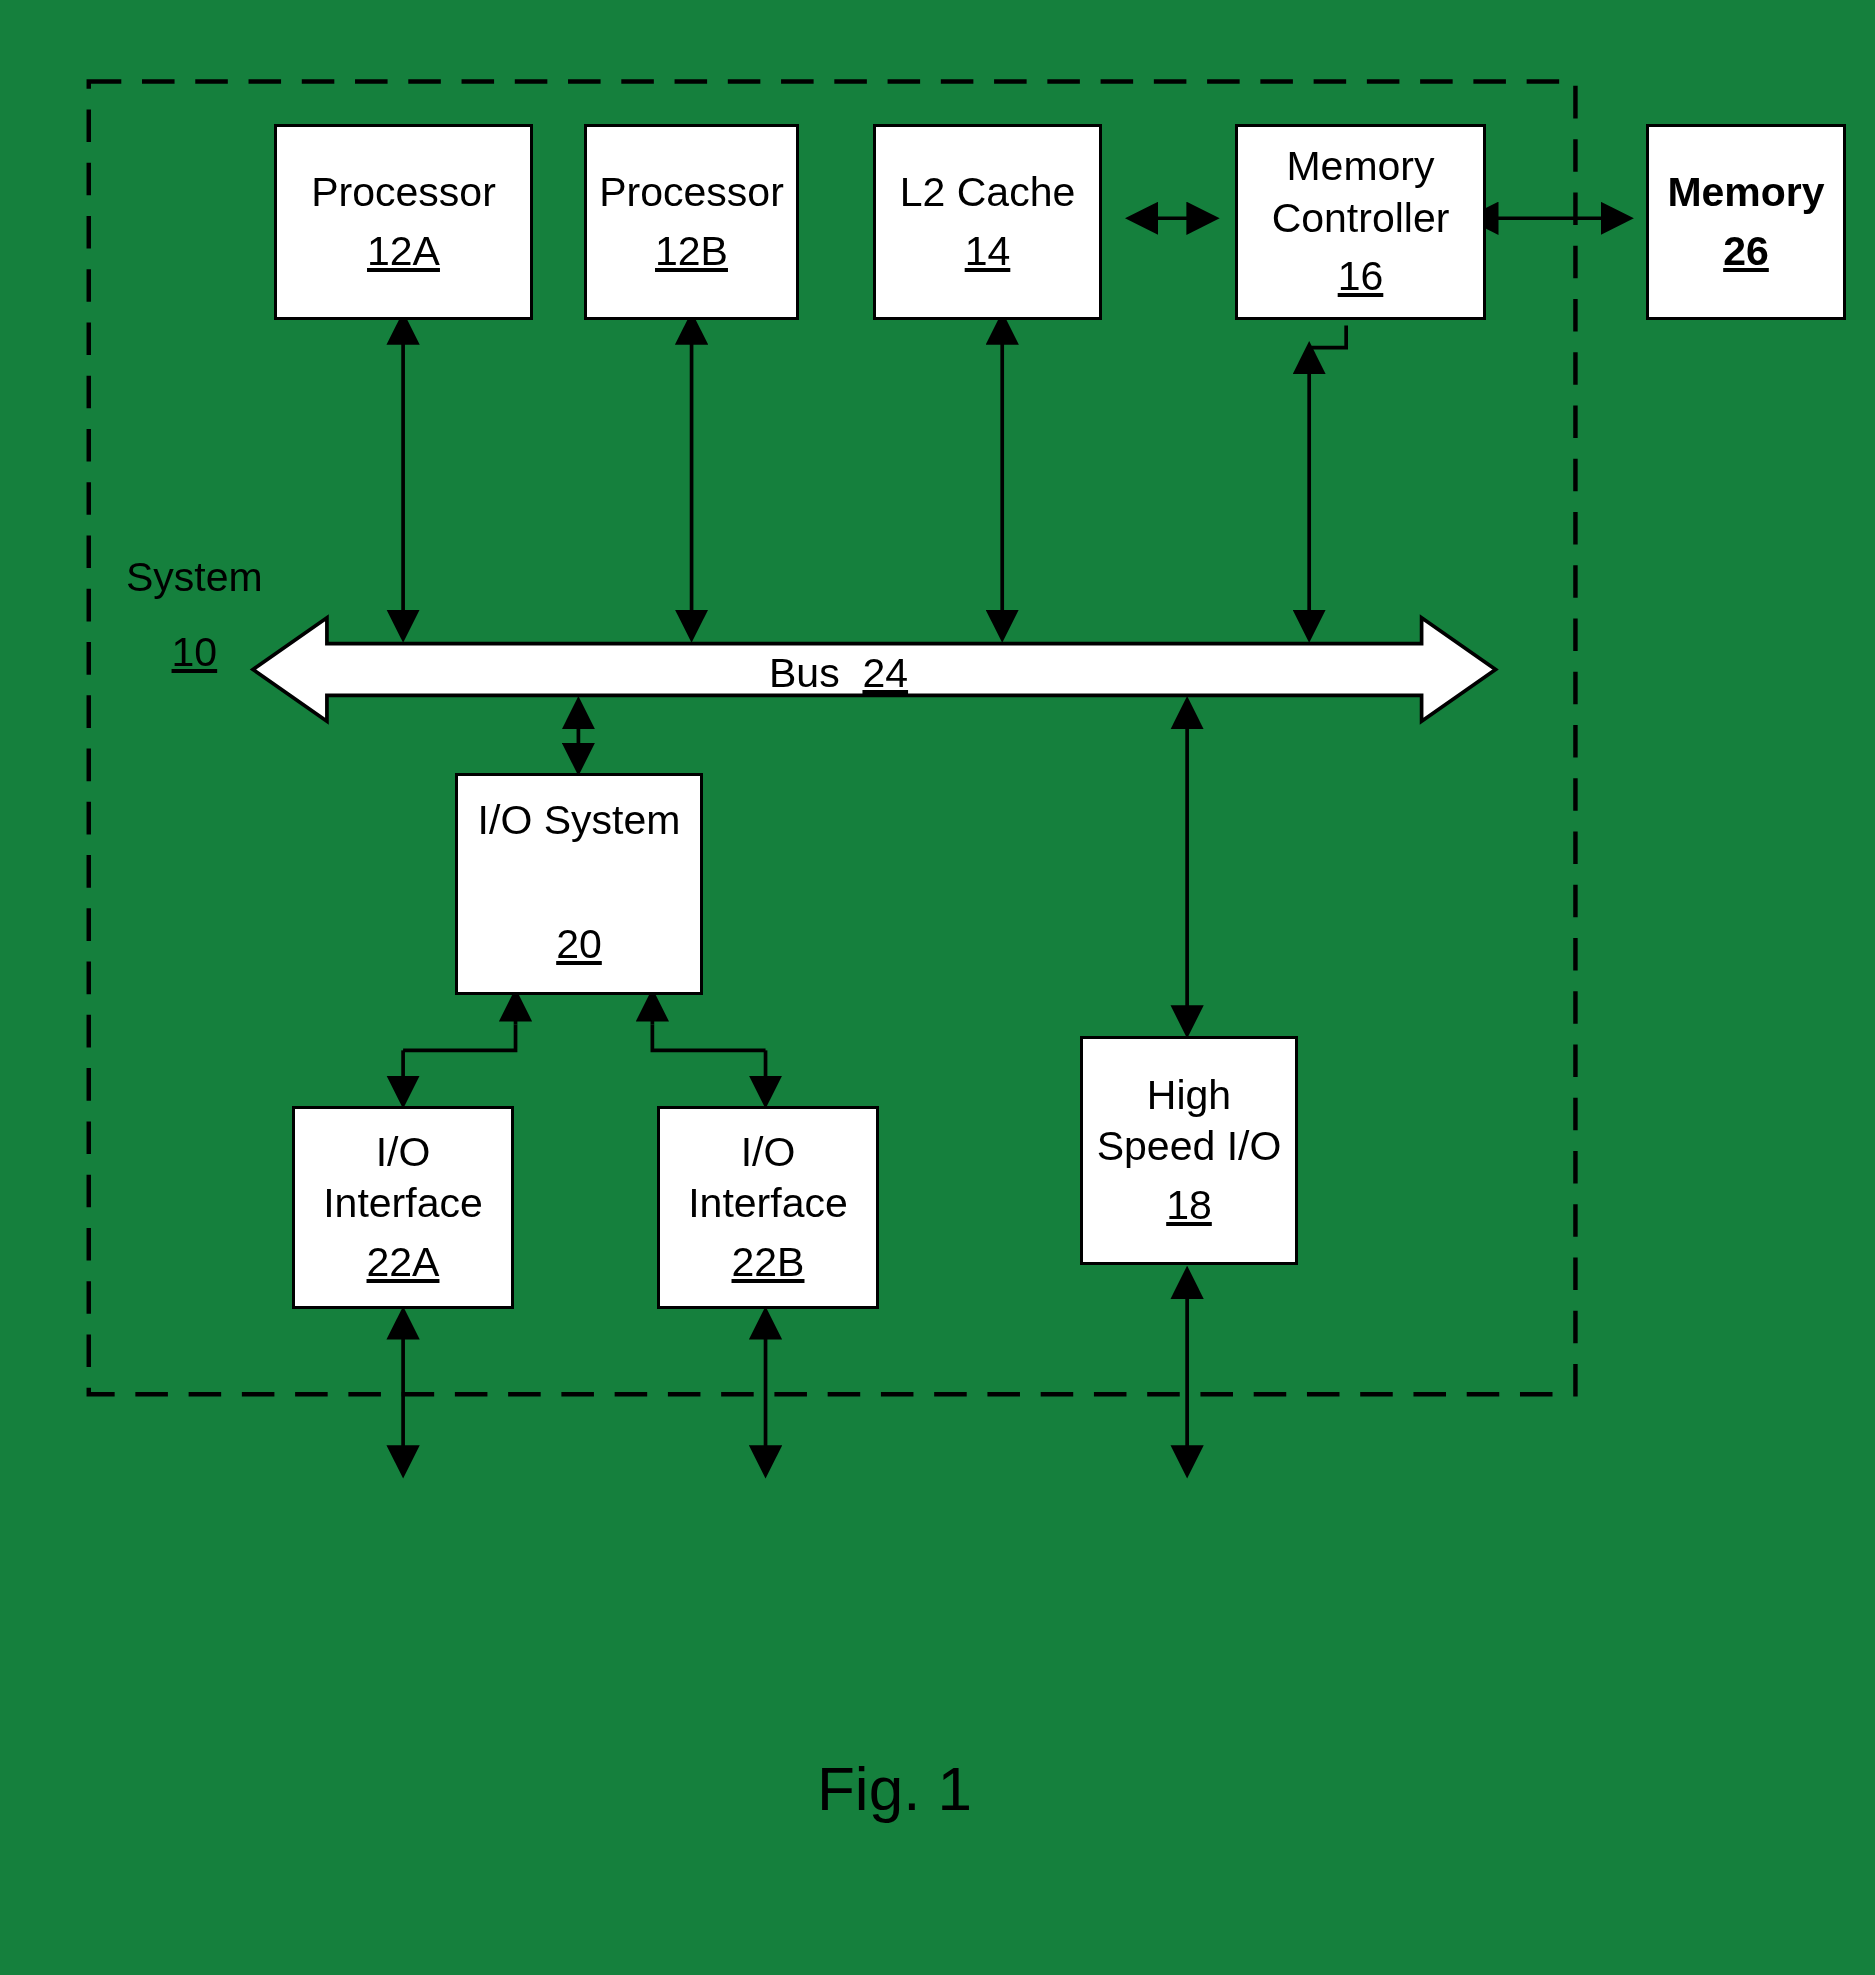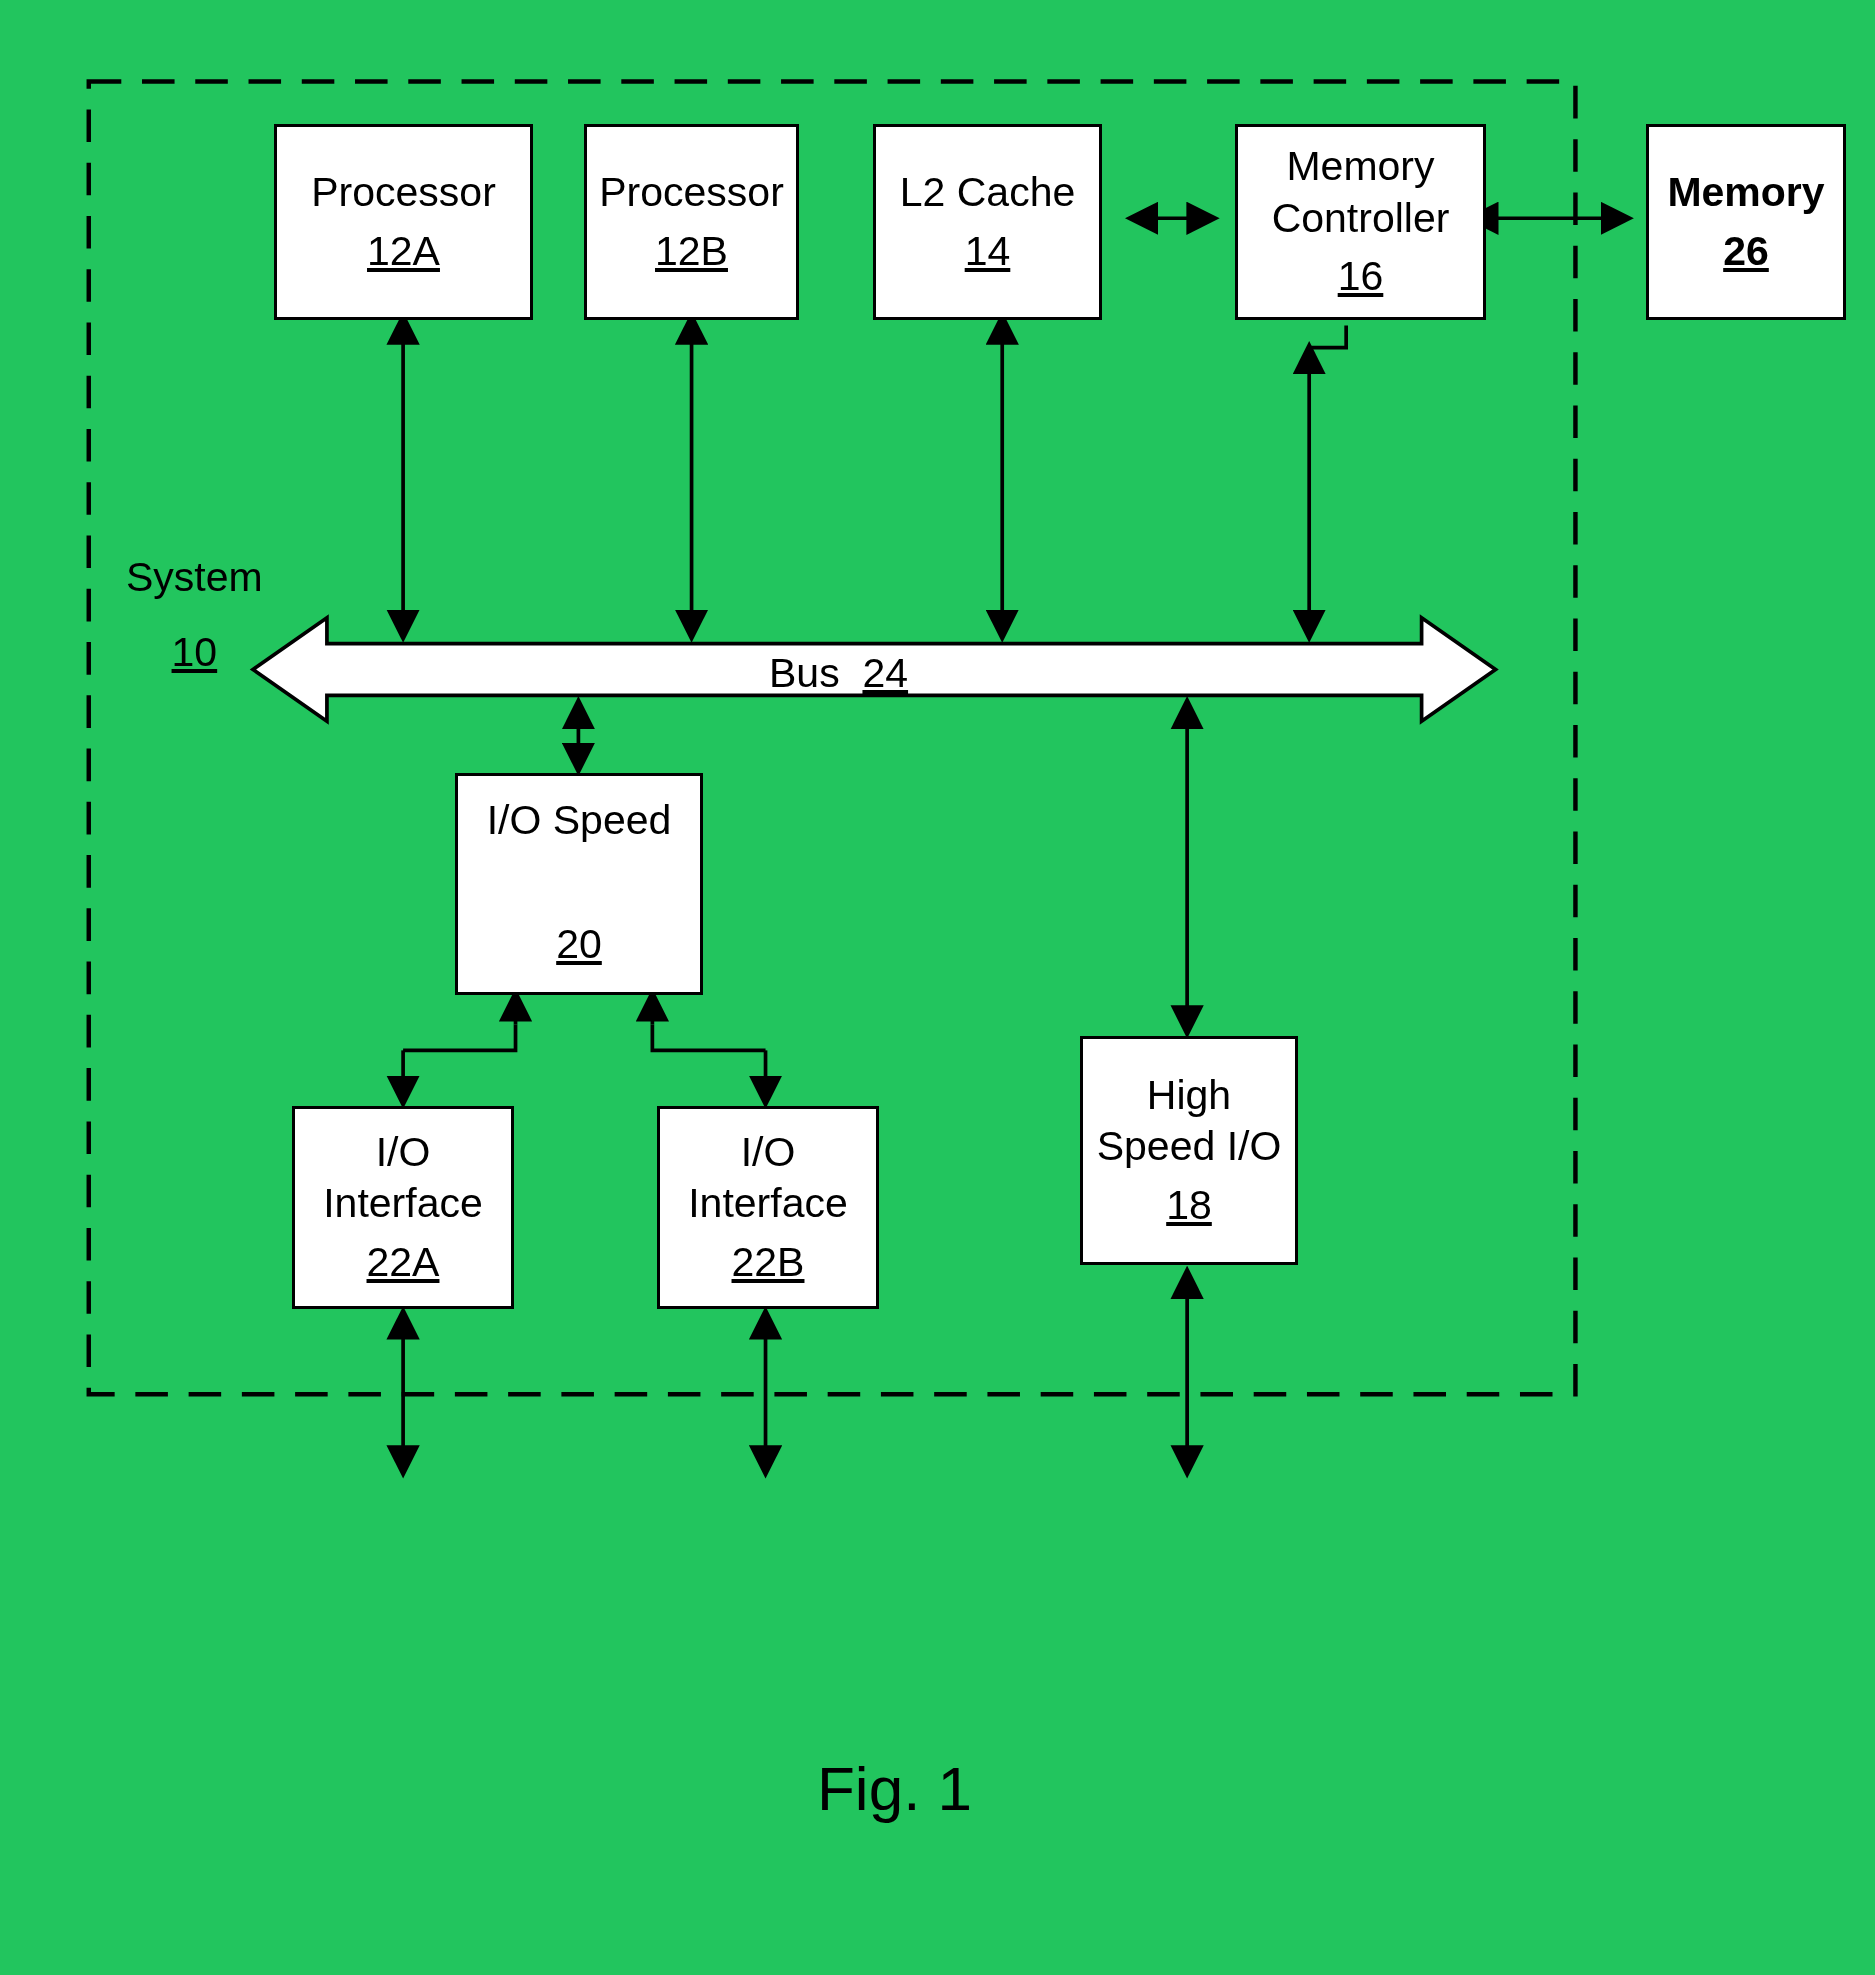--- a/index.html
+++ b/index.html
@@ -5,21 +5,21 @@
   html, body {
     margin: 0;
     padding: 0;
     background: #ffffff;
     font-family: Arial, Helvetica, sans-serif;
   }
   .canvas {
     position: relative;
     width: 1875px;
     height: 1975px;
-    background: #22c55e;
+    background: #15803d;
   }
   .box {
     position: absolute;
     border: 3px solid #000;
     background: #fff;
     box-sizing: border-box;
     display: flex;
     flex-direction: column;
     align-items: center;
     justify-content: center;
@@ -146,21 +146,21 @@
   <div class="free-label" style="left:769px; top:647px; font-size:41px;">
     <span>Bus</span>&nbsp;&nbsp;<span class="ref-inline">24</span>
   </div>
 
   <div class="free-label" style="left:126px; top:551px;">
     <span>System</span>
     <span class="ref">10</span>
   </div>
 
   <div class="box" style="left:455px; top:773px; width:248px; height:222px; justify-content:space-between; padding:18.5px 0 22px 0;">
-    <div class="label">I/O Speed</div>
+    <div class="label">I/O System</div>
     <div class="ref">20</div>
   </div>
 
   <div class="box" style="left:292px; top:1106px; width:222px; height:203px;">
     <div class="label">I/O Interface</div>
     <div class="ref">22A</div>
   </div>
 
   <div class="box" style="left:657px; top:1106px; width:222px; height:203px;">
     <div class="label">I/O Interface</div>

